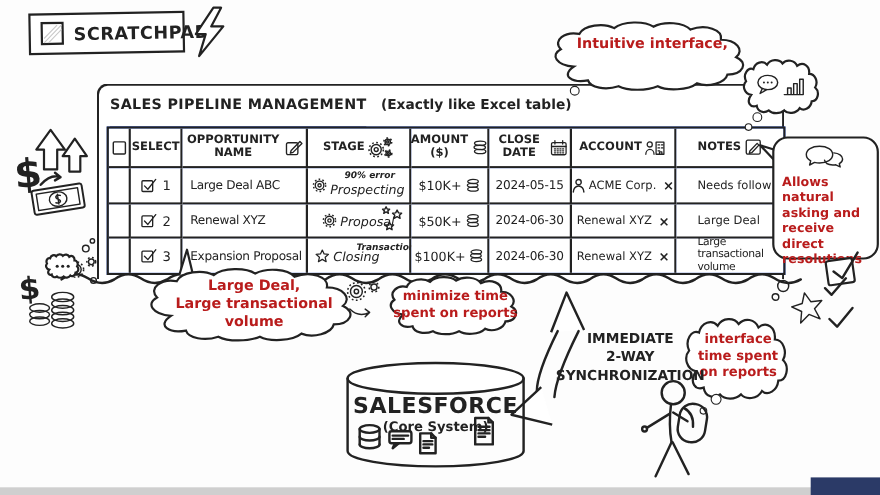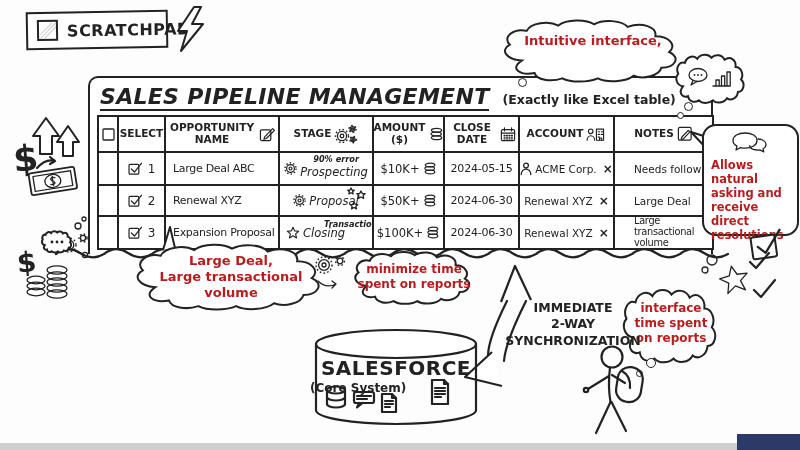--- a/index.html
+++ b/index.html
@@ -14,22 +14,22 @@
   
   .scratchpad{left:26px;top:11px;width:142px;height:38px;border:2.5px solid #222;background:#fff;
               display:flex;align-items:center;gap:7px;padding-left:8px;box-sizing:border-box;
               transform:rotate(-1deg);}
   .sp-label{font-weight:bold;font-size:16px;letter-spacing:.5px;}
 
   
   .panel{left:88px;top:76px;width:621px;height:176px;border:2.5px solid #222;border-bottom:none;
          border-radius:10px 10px 0 0;background:#fff;}
   .title-row{left:100px;top:84px;width:600px;white-space:nowrap;}
-  .main-title{font-size:22px;font-weight:bold;letter-spacing:.3px;border-bottom:2.5px solid #222;
-              padding-bottom:0;font-style:italic;}
+  .main-title{font-size:13px;font-weight:bold;letter-spacing:.3px;border-bottom:2.5px solid #222;
+              padding-bottom:12px;}
   .subtitle{font-size:12.5px;font-weight:bold;margin-left:8px;}
 
   
   .tbl{left:97px;top:115px;width:613px;height:131px;border:2.5px solid #222;background:#1d4ed8;
        display:grid;grid-template-columns:20px 47px 114px 94px 71px 75px 95px 97px;
        grid-template-rows:36px 33px 31px 31px;box-sizing:content-box;}
   .c{box-sizing:border-box;border-right:2px solid #222;border-bottom:2px solid #222;background:#fff;
      display:flex;align-items:center;justify-content:center;position:relative;}
   .c.last{border-right:none;} .c.bot{border-bottom:none;}
   .hd{font-weight:bold;font-size:10.5px;text-align:center;line-height:1.12;gap:3px;padding:0 2px;}
@@ -63,21 +63,21 @@
                background:#fff;box-sizing:border-box;padding:3px 5px;}
   .note-bubble .bt{text-align:left;font-size:11.5px;line-height:1.22;padding-left:2px;}
   .dotc{position:absolute;border:1.8px solid #222;border-radius:50%;background:#fff;}
 
   .sync-text{left:503px;top:300px;width:140px;text-align:center;font-weight:bold;font-size:12.5px;
              line-height:1.3;}
   .sync-text span{display:block;}
 
   .sf-name{left:0;top:30px;width:100%;text-align:center;font-size:20px;font-weight:bold;
            letter-spacing:.5px;position:absolute;}
-  .sf-sub{left:0;top:55px;width:100%;font-size:12px;font-weight:bold;position:absolute;}
+  .sf-sub{left:0;top:55px;width:100%;text-align:center;font-size:12px;font-weight:bold;position:absolute;}
 
   .dollar{position:absolute;font-weight:bold;color:#222;transform:rotate(-5deg);}
   .bottom-strip{left:0;top:443px;width:800px;height:7px;background:#cfcfcf;}
   .corner-logo{left:737px;top:434px;width:63px;height:16px;background:#2b3a67;}
 </style>
 </head>
 <body>
 
 <div class="stage">
 

